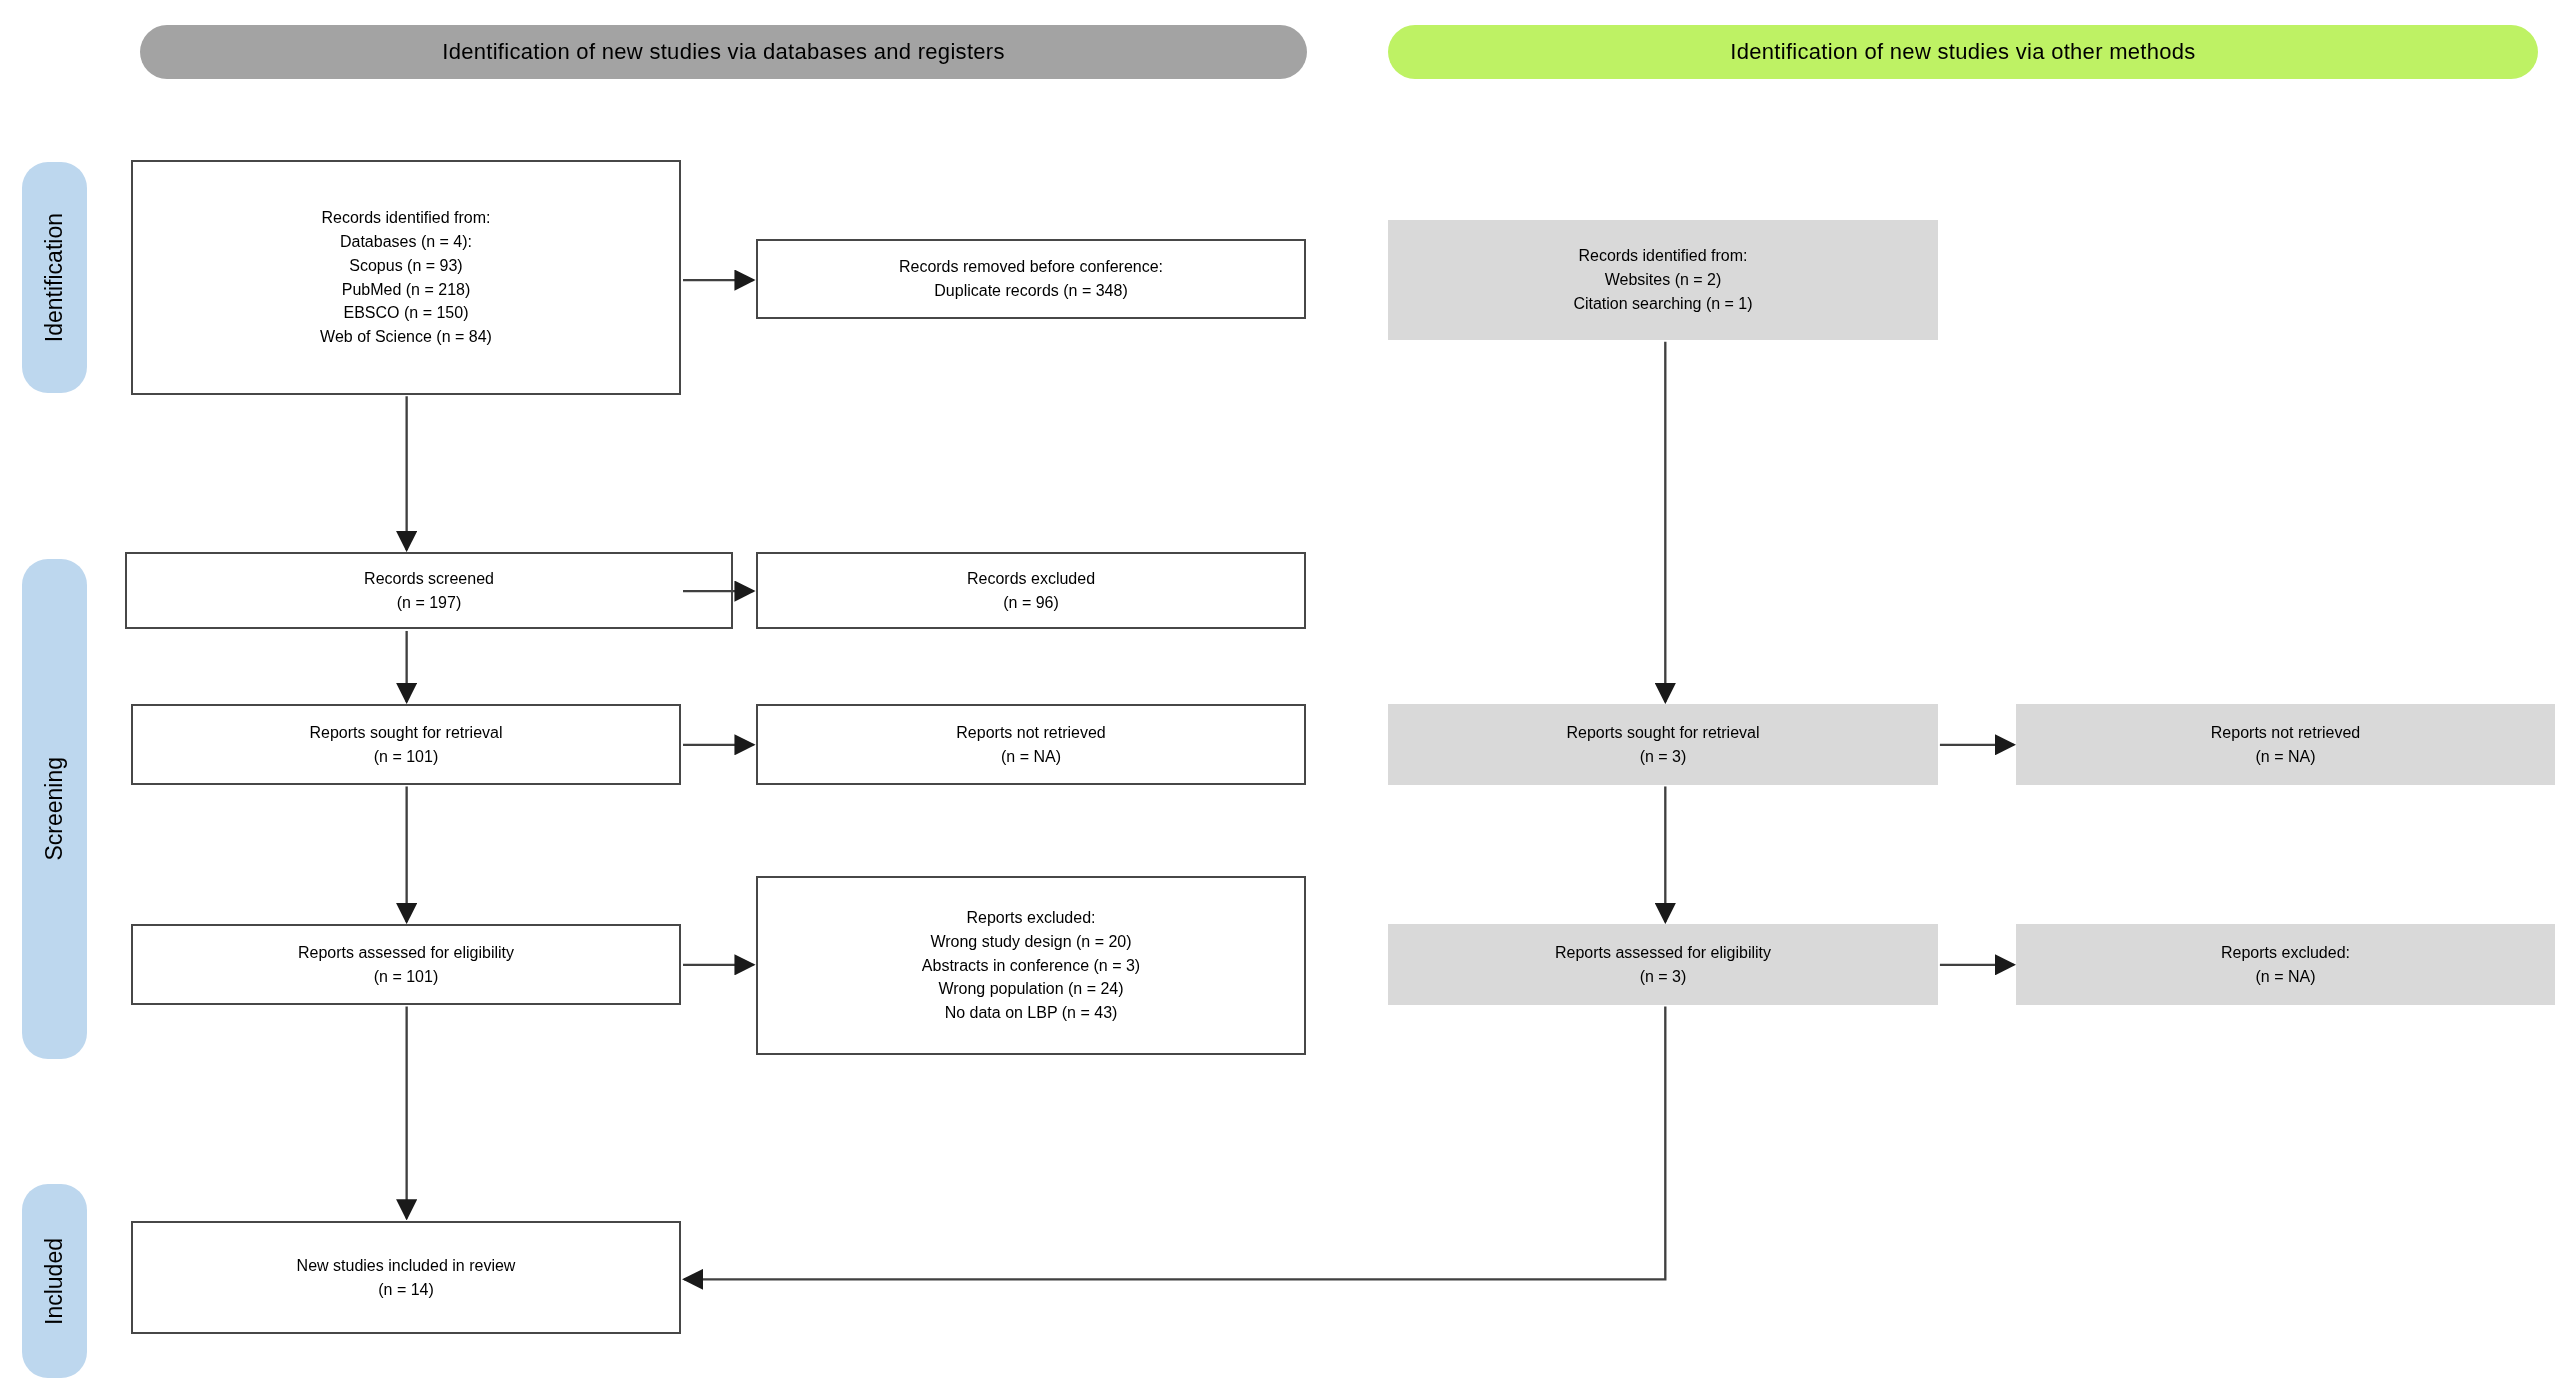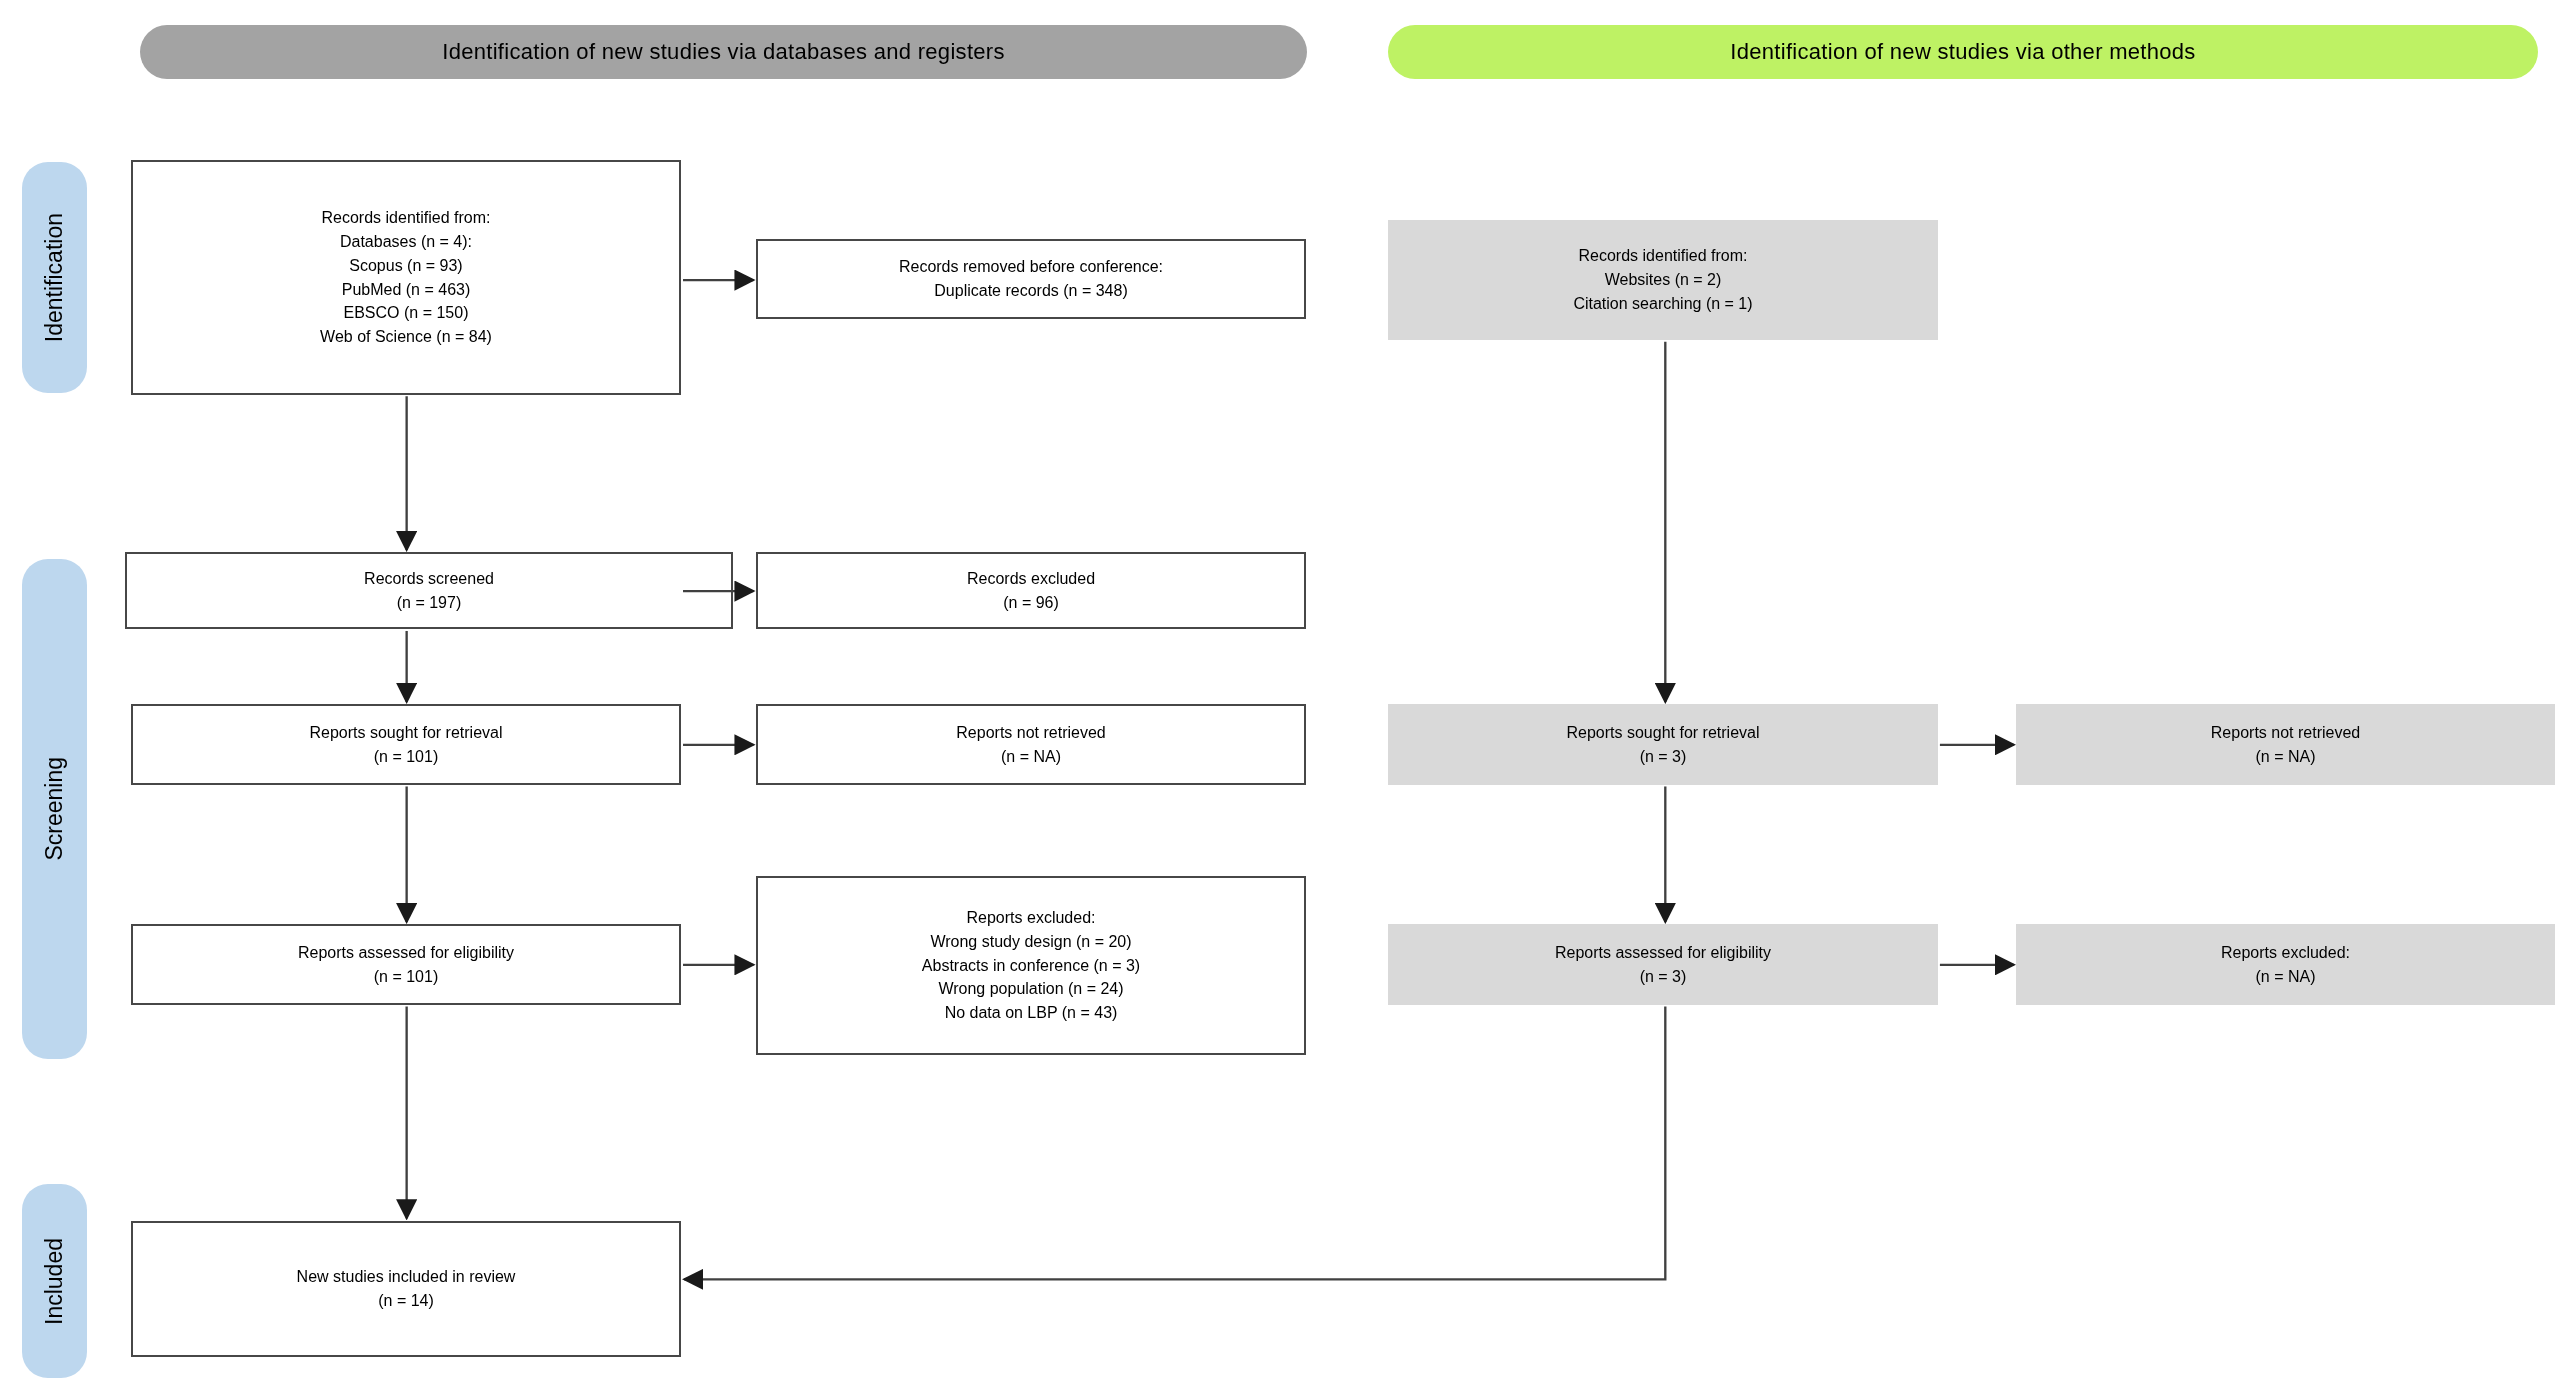--- a/index.html
+++ b/index.html
@@ -45,21 +45,21 @@
   <span>Screening</span>
 </div>
 <div class="stage" style="top:1184px;height:194px;">
   <span>Included</span>
 </div>
 
 <div class="box white" style="left:131px;top:160px;width:550px;height:235px;">
   <div>Records identified from:</div>
   <div>Databases (n = 4):</div>
   <div>Scopus (n = 93)</div>
-  <div>PubMed (n = 463)</div>
+  <div>PubMed (n = 218)</div>
   <div>EBSCO (n = 150)</div>
   <div>Web of Science (n = 84)</div>
 </div>
 
 <div class="box white" style="left:756px;top:239px;width:550px;height:80px;">
   <div>Records removed before conference:</div>
   <div>Duplicate records (n = 348)</div>
 </div>
 
 <div class="box white" style="left:125px;top:552px;width:608px;height:77px;">
@@ -88,21 +88,21 @@
 </div>
 
 <div class="box white" style="left:756px;top:876px;width:550px;height:179px;">
   <div>Reports excluded:</div>
   <div>Wrong study design (n = 20)</div>
   <div>Abstracts in conference (n = 3)</div>
   <div>Wrong population (n = 24)</div>
   <div>No data on LBP (n = 43)</div>
 </div>
 
-<div class="box white" style="left:131px;top:1221px;width:550px;height:136px;">
+<div class="box white" style="left:131px;top:1221px;width:550px;height:113px;">
   <div>New studies included in review</div>
   <div>(n = 14)</div>
 </div>
 
 <div class="box grayfill" style="left:1388px;top:220px;width:550px;height:120px;">
   <div>Records identified from:</div>
   <div>Websites (n = 2)</div>
   <div>Citation searching (n = 1)</div>
 </div>
 

